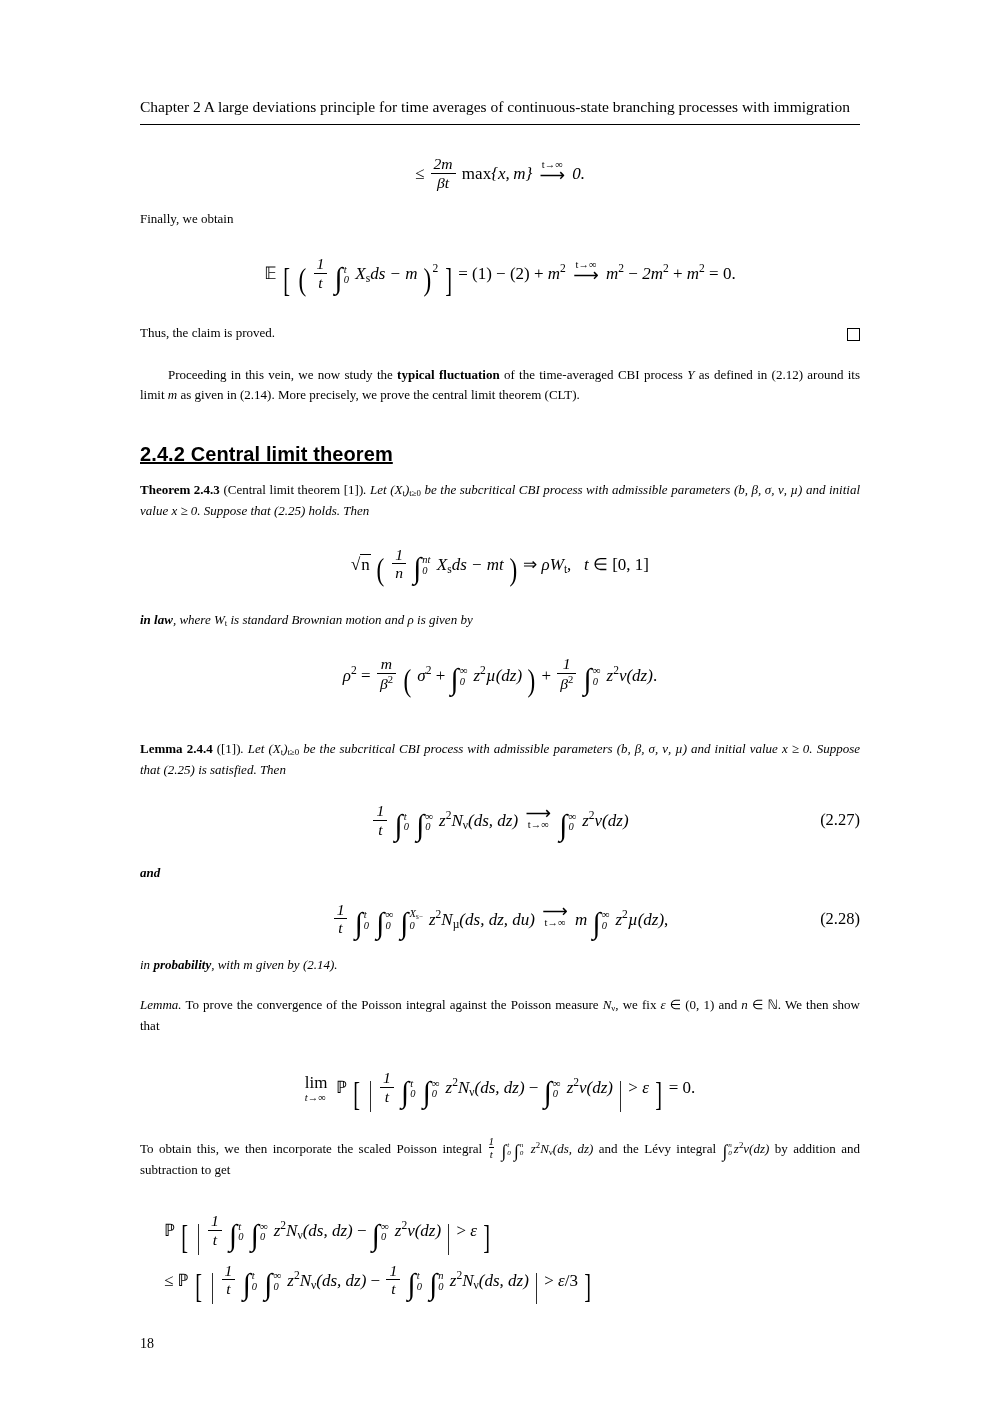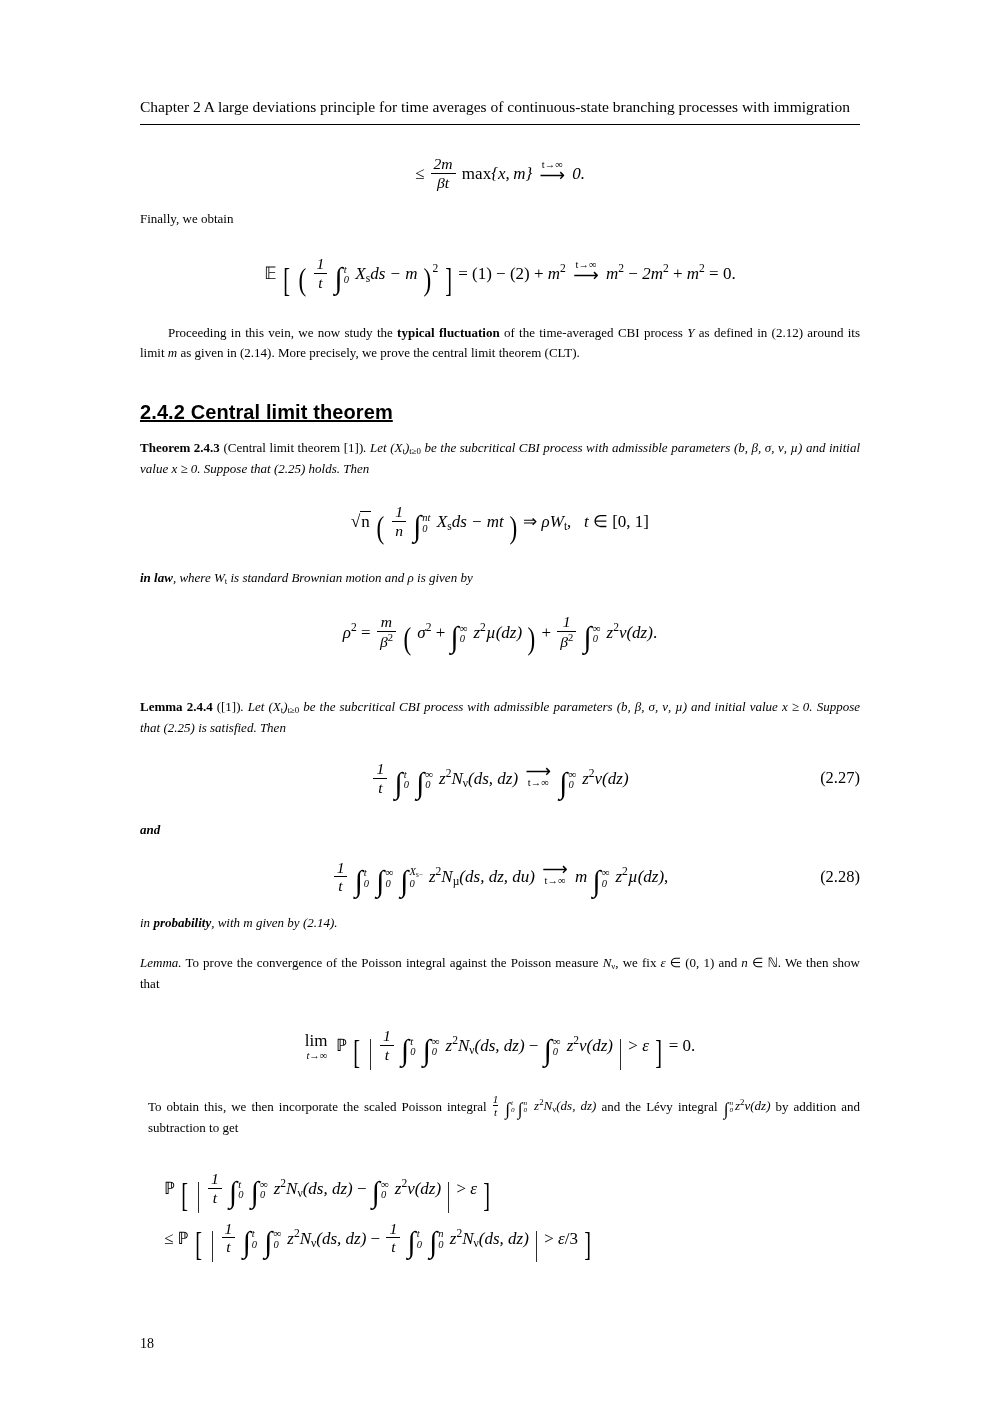--- a/index.html
+++ b/index.html
@@ -194,20 +194,24 @@
       <span class="int">∫</span><span class="limits"><span class="up">t</span><span class="lo">0</span></span>
       X<sub class="s">s</sub><span class="mathup" style="font-style:italic">ds</span> − m
       <span class="big">)</span><sup class="s">2</sup>
       <span class="bigsq">]</span>
       <span class="mathup"> = (1) − (2) + </span>m<sup class="s">2</sup>
       <span class="arrow-lbl"><span class="top">t→∞</span><span class="bot">⟶</span></span>
       m<sup class="s">2</sup> <span class="mathup">−</span> 2m<sup class="s">2</sup> <span class="mathup">+</span> m<sup class="s">2</sup> <span class="mathup">= 0.</span>
     </span>
   </div>
 
+  <p class="para">
+    <span class="qed"></span>
+    <span>Thus, the claim is proved.</span>
+  </p>
 
   <p class="para indent" style="margin-top:22px;">
     <span>Proceeding in this vein, we now study the </span><b>typical fluctuation</b><span> of the time-averaged CBI process </span><span><span class="math">Y</span> as defined in (2.12) around its limit <span class="math">m</span> as given in (2.14). More precisely, we prove the central limit theorem (CLT).</span>
   </p>
 
   <h2 class="section">2.4.2 Central limit theorem</h2>
 
   <p class="para" style="margin-top:10px;">
     <b class="thm-head">Theorem 2.4.3</b>
     <span>(Central limit theorem [1])</span><span class="ital">.
@@ -288,41 +292,41 @@
     <span class="ital">in </span><b class="bolditalic">probability</b><span class="ital">, with <span class="math">m</span> given by (2.14).</span>
   </p>
 
   <p class="para" style="margin-top:20px;">
     <span class="ital">Lemma.</span>
     <span>To prove the convergence of the Poisson integral against the Poisson measure <span class="math">N<sub class="s">ν</sub></span>, we fix <span class="math">ε</span> ∈ (0, 1) and <span class="math">n</span> ∈ ℕ. We then show that</span>
   </p>
 
   <div class="display" style="margin-top:22px;margin-bottom:22px;">
     <span class="math">
-      <span class="mathup" style="display:inline-block;text-align:right;vertical-align:-0.45em;line-height:1.05;margin-top:16px;">
+      <span class="mathup" style="display:inline-block;text-align:left;vertical-align:-0.45em;line-height:1.05;margin-top:16px;">
         <span style="display:block;">lim</span>
         <span style="display:block;font-size:0.62em;"><span style="font-style:italic">t</span>→∞</span>
       </span>
       <span class="mathup">&nbsp;ℙ</span>
       <span class="bigsq">[</span>
       <span class="bigbar">|</span>
       <span class="frac"><span class="num">1</span><span class="den">t</span></span>
       <span class="int">∫</span><span class="limits"><span class="up">t</span><span class="lo">0</span></span>
       <span class="int">∫</span><span class="limits"><span class="up">∞</span><span class="lo">0</span></span>
       z<sup class="s">2</sup>N<sub class="s">ν</sub>(ds, dz) <span class="mathup">−</span>
       <span class="int">∫</span><span class="limits"><span class="up">∞</span><span class="lo">0</span></span>
       z<sup class="s">2</sup>ν(dz)
       <span class="bigbar">|</span>
       <span class="mathup">&gt;</span> ε
       <span class="bigsq">]</span>
       <span class="mathup">= 0.</span>
     </span>
   </div>
 
-  <p class="para" style="margin-top:20px;margin-left:8px;">
+  <p class="para" style="margin-top:20px;">
     <span>To obtain this, we then incorporate the scaled Poisson integral
       <span class="math"><span class="inline-frac"><span class="num">1</span><span class="den">t</span></span>
       <span class="int" style="font-size:1.35em;">∫</span><span class="limits" style="font-size:0.55em;"><span class="up">t</span><span class="lo">0</span></span><span class="int" style="font-size:1.35em;">∫</span><span class="limits" style="font-size:0.55em;"><span class="up">n</span><span class="lo">0</span></span>
       z<sup class="s">2</sup>N<sub class="s">ν</sub>(ds, dz)</span> and the Lévy
       integral <span class="math"><span class="int" style="font-size:1.35em;">∫</span><span class="limits" style="font-size:0.55em;"><span class="up">n</span><span class="lo">0</span></span>z<sup class="s">2</sup>ν(dz)</span> by addition and subtraction to get</span>
   </p>
 
   <div class="display" style="text-align:left;margin-top:26px;padding-left:24px;">
     <span class="blockmath math">
       <span class="mline">

